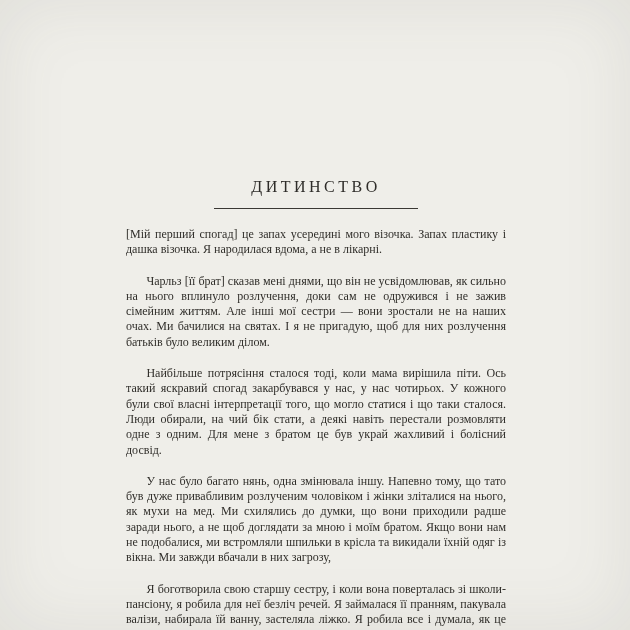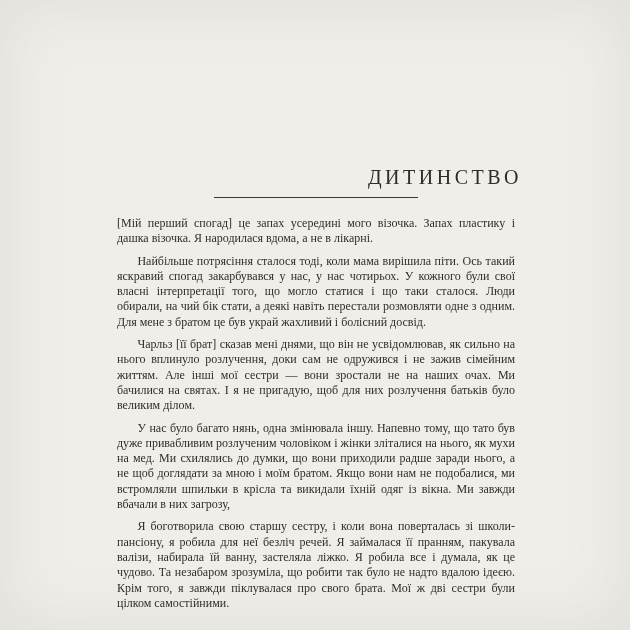--- a/index.html
+++ b/index.html
@@ -20,59 +20,59 @@
     background: #efeee9;
     box-shadow: inset 0 0 70px rgba(90, 85, 75, 0.10);
   }
   .content {
     position: absolute;
     left: 110px;
     top: 166px;
     width: 412px;
   }
   .title {
-    margin: 0;
+    margin: 12px;
     font-family: "Liberation Serif", serif;
-    font-size: 20px;
+    font-size: 16px;
     font-weight: 400;
     letter-spacing: 3.5px;
-    text-align: right;
+    text-align: center;
     color: #2e2c29;
     text-transform: uppercase;
   }
   .title-rule {
     width: 204px;
     height: 1px;
     background: #3a3834;
     margin: 8px auto 0;
   }
   .body-text {
     margin-top: 18px;
   }
   .body-text p {
-    margin: 7px;
+    margin: 16px;
     font-family: "Liberation Serif", serif;
     font-size: 12px;
     line-height: 15.3px;
     color: #302e2a;
     text-align: justify;
     text-indent: 1.7em;
   }
   .body-text p.first {
     text-indent: 0;
   }
 </style>
 </head>
 <body>
 
 <div class="page">
   <div class="content">
     <h1 class="title">ДИТИНСТВО</h1>
     <div class="title-rule"></div>
     <div class="body-text">
       <p class="first">[Мій перший спогад] це запах усередині мого візочка. Запах пластику і дашка візочка. Я народилася вдома, а не в лікарні.</p>
+      <p>Чарльз [її брат] сказав мені днями, що він не усвідомлював, як сильно на нього вплинуло розлучення, доки сам не одружився і не зажив сімейним життям. Але інші мої сестри — вони зростали не на наших очах. Ми бачилися на святах. І я не пригадую, щоб для них розлучення батьків було великим ділом.</p>
       <p>Найбільше потрясіння сталося тоді, коли мама вирішила піти. Ось такий яскравий спогад закарбувався у нас, у нас чотирьох. У кожного були свої власні інтерпретації того, що могло статися і що таки сталося. Люди обирали, на чий бік стати, а деякі навіть перестали розмовляти одне з одним. Для мене з братом це був украй жахливий і болісний досвід.</p>
-      <p>Чарльз [її брат] сказав мені днями, що він не усвідомлював, як сильно на нього вплинуло розлучення, доки сам не одружився і не зажив сімейним життям. Але інші мої сестри — вони зростали не на наших очах. Ми бачилися на святах. І я не пригадую, щоб для них розлучення батьків було великим ділом.</p>
       <p>У нас було багато нянь, одна змінювала іншу. Напевно тому, що тато був дуже привабливим розлученим чоловіком і жінки зліталися на нього, як мухи на мед. Ми схилялись до думки, що вони приходили радше заради нього, а не щоб доглядати за мною і моїм братом. Якщо вони нам не подобалися, ми встромляли шпильки в крісла та викидали їхній одяг із вікна. Ми завжди вбачали в них загрозу,</p>
       <p>Я боготворила свою старшу сестру, і коли вона поверталась зі школи-пансіону, я робила для неї безліч речей. Я займалася її пранням, пакувала валізи, набирала їй ванну, застеляла ліжко. Я робила все і думала, як це чудово. Та незабаром зрозуміла, що робити так було не надто вдалою ідеєю. Крім того, я завжди піклувалася про свого брата. Мої ж дві сестри були цілком самостійними.</p>
     </div>
   </div>
 </div>
 
 </body></html>

